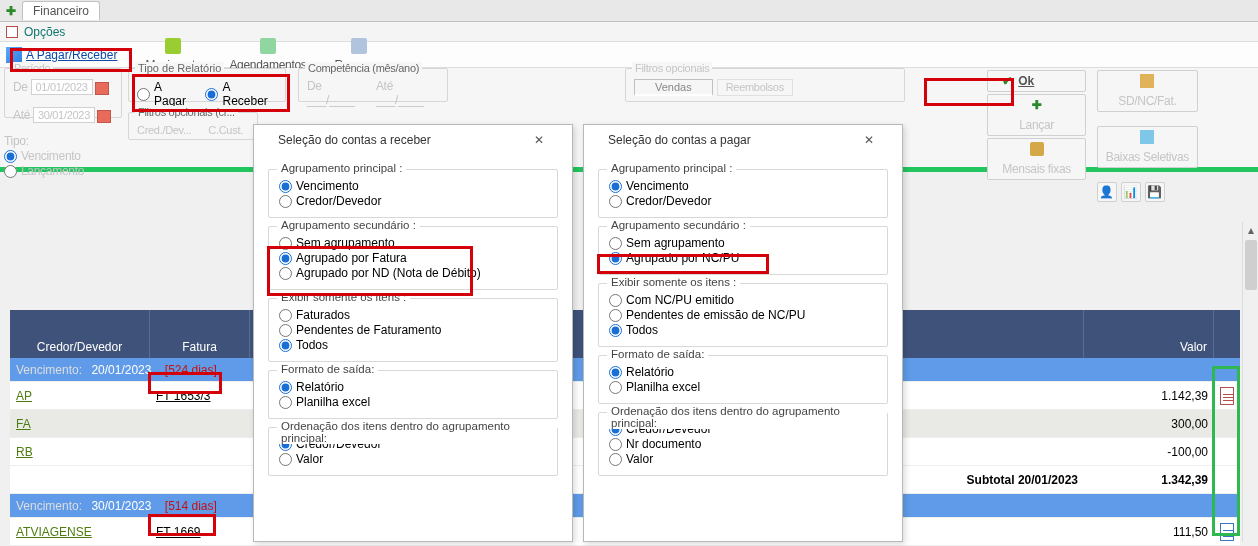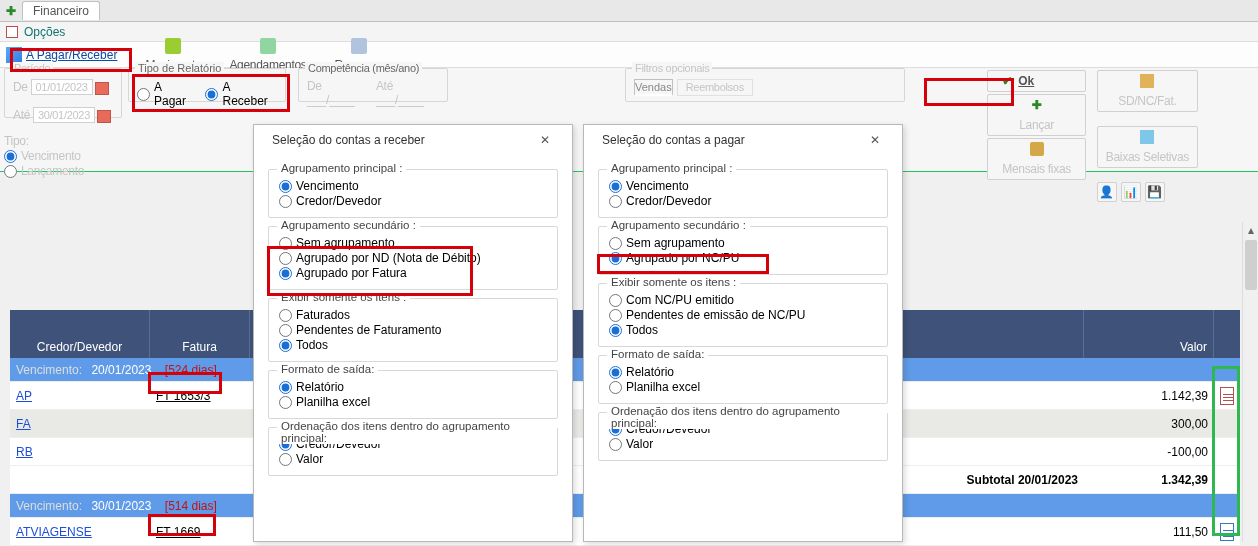--- a/index.html
+++ b/index.html
@@ -15,41 +15,41 @@
   .menu-bar .doc-icon{width:12px;height:12px;background:#fff;border:1px solid #b84d4d;display:inline-block;}
 
   .toolbar { display:flex;align-items:center;height:26px;background:#fdfdfd;border-bottom:1px solid #ddd;padding-left:6px;gap:28px;}
   .toolbar .tb-item{display:flex;align-items:center;gap:4px;color:#555;}
   .tb-icon{width:16px;height:16px;display:inline-block;}
   .tb-icon.wand{background:linear-gradient(135deg,#5aa9ff,#2f7fe0);}
   .tb-icon.movim{background:#9acd32;border-radius:2px;}
   .tb-icon.agen{background:#8fd6a0;border-radius:2px;}
   .tb-icon.resu{background:#b0c4de;border-radius:2px;}
 
-  .filter-zone { height:104px;background:#f6f6f6;border-bottom:1px solid #22c55e;position:relative;padding:4px 6px;}
+  .filter-zone { height:104px;background:#f6f6f6;border-bottom:5px solid #22c55e;position:relative;padding:4px 6px;}
   .fz-group { position:absolute; }
   .grp-title{position:absolute;top:-7px;left:6px;background:#f6f6f6;padding:0 3px;color:#666;font-size:11px;}
   .grp-border{border:1px solid #d6d6d6;border-radius:2px;position:relative;padding:10px 8px 6px;}
 
   .radio-row{display:flex;align-items:center;gap:4px;margin:1px 0;}
   .radio-row input[type=radio]{accent-color:#1a6fd6;width:13px;height:13px;}
 
   .right-buttons{position:absolute;right:78px;top:2px;display:flex;flex-direction:column;gap:2px;}
   .btn{display:flex;align-items:center;gap:6px;background:#f6f6f6;border:1px solid #d0d0d0;padding:3px 14px;border-radius:2px;color:#555;}
   .btn .chk{color:#2a8a2a;font-weight:bold;}
   .btn .plus{color:#2a8a2a;font-weight:bold;}
   .btn .msg{width:14px;height:14px;background:#d4a847;border-radius:2px;}
 
   .right-buttons2{position:absolute;right:4px;top:2px;display:flex;flex-direction:column;gap:14px;}
   .small-ico-row{display:flex;gap:4px;}
   .small-ico{width:20px;height:20px;background:#f6f6f6;border:1px solid #d0d0d0;border-radius:2px;display:flex;align-items:center;justify-content:center;}
 
   
   .dialog { position:absolute;background:#fff;border:1px solid #b8b8b8;box-shadow:2px 2px 6px rgba(0,0,0,.15); }
-  .dialog .d-title{display:flex;justify-content:space-between;align-items:center;padding:6px 18px;border-bottom:0;color:#333;font-size:13px;}
+  .dialog .d-title{display:flex;justify-content:space-between;align-items:center;padding:6px 24px;border-bottom:0;color:#333;font-size:13px;}
   .dialog .d-close{width:18px;height:18px;display:flex;align-items:center;justify-content:center;color:#555;cursor:pointer;}
   .dialog .d-body{padding:6px 14px 10px;}
   .d-fieldset{border:1px solid #d8d8d8;border-radius:2px;position:relative;padding:8px 10px 8px;margin:8px 0;}
   .d-fieldset .fs-title{position:absolute;top:-8px;left:8px;background:#fff;padding:0 4px;color:#444;font-size:11.5px;}
 
   
   .grid-wrap{position:absolute;left:10px;bottom:0;width:1230px;}
   .grid-head{display:flex;background:#3f527a;color:#fff;height:48px;}
   .cell-h{display:flex;align-items:flex-end;justify-content:center;padding:4px 6px;border-right:1px solid #5a6d96;}
   .gh-cd{width:140px;}
@@ -57,21 +57,21 @@
   .gh-mid{flex:1;}
   .gh-val{width:130px;justify-content:flex-end;}
   .gh-ico{width:26px;border-right:none;}
 
   .grid-row{display:flex;align-items:center;height:28px;background:#fff;border-bottom:1px solid #eee;}
   .grid-row.group{background:#5f9be8;color:#fff;height:24px;}
   .grid-row.alt{background:#e9e9e6;}
   .grid-row.sub{background:#fff;font-weight:bold;}
   .cell{padding:0 6px;}
   .c-cd{width:140px;color:#0a4aa8;}
-  .c-cd a{color:#1d4ed8;text-decoration:underline;}
+  .c-cd a{color:#4d7c0f;text-decoration:underline;}
   .c-ft{width:100px;text-decoration:underline;}
   .c-mid{flex:1;}
   .c-val{width:130px;text-align:right;}
   .c-ico{width:26px;display:flex;align-items:center;justify-content:center;}
 
   .group .g-label{color:#ddd;margin-right:6px;}
   .group .g-date{color:#fff;}
   .group .g-days{color:#9b1616;margin-left:10px;background:transparent;}
   .grid-row.group .g-days{color:#b30000;}
 
@@ -151,36 +151,43 @@
             <span>A Pagar</span>
           </label>
         <label class="radio-row">
             <input type="radio" name="tr" checked="" style="">
             <span>A Receber</span>
           </label>
       </div>
     </div>
   </div>
 
+  <div class="fz-group blur-text" style="left:128px;top:44px;width:130px;">
+    <div class="grp-border" style="height:28px;">
+      <span class="grp-title">Filtros opcionais (cr...</span>
+      <span style="font-size:11px;">Cred./Dev...</span>
+      <span style="font-size:11px;margin-left:14px;">C.Cust.</span>
+    </div>
+  </div>
 
   <div class="fz-group blur-text" style="left:298px;top:0;width:150px;">
     <div class="grp-border" style="height:34px;">
       <span class="grp-title">Competência (mês/ano)</span>
       <div style="display:flex;gap:8px;font-size:11px;">
         <span>De  ___/____</span>
         <span>Até  ___/____</span>
       </div>
     </div>
   </div>
 
   <div class="fz-group" style="left:625px;top:0;width:280px;">
     <div class="grp-border" style="height:34px;">
       <span class="grp-title blur-text">Filtros opcionais</span>
       <div style="display:flex;gap:4px;">
-        <span style="border:1px solid #c0c0c0;border-bottom:2px solid #fff;padding:1px 0;color:#888;font-size:11px;">Vendas</span>
+        <span style="border:1px solid #c0c0c0;border-bottom:2px solid #fff;padding:1px 20px;color:#888;font-size:11px;">Vendas</span>
         <span class="blur-text" style="border:1px solid #e0e0e0;padding:1px 8px;font-size:11px;">Reembolsos</span>
       </div>
     </div>
   </div>
 
   <div class="right-buttons" style="right:172px;">
     <div class="btn">
         <span class="chk">✔</span>
         <span style="text-decoration:underline;font-weight:bold;">Ok</span>
       </div>
@@ -300,26 +307,26 @@
           <span>Credor/Devedor</span>
         </label>
     </div>
     <div class="d-fieldset">
       <span class="fs-title">Agrupamento secundário :</span>
       <label class="radio-row">
           <input type="radio" name="rs" style="">
           <span>Sem agrupamento</span>
         </label>
       <label class="radio-row">
+          <input type="radio" name="rs" checked="" style="">
+          <span>Agrupado por Fatura</span>
+        </label>
+      <label class="radio-row">
           <input type="radio" name="rs" style="">
           <span>Agrupado por ND (Nota de Débito)</span>
-        </label>
-      <label class="radio-row">
-          <input type="radio" name="rs" checked="" style="">
-          <span>Agrupado por Fatura</span>
         </label>
     </div>
     <div class="d-fieldset">
       <span class="fs-title">Exibir somente os itens :</span>
       <label class="radio-row">
           <input type="radio" name="re" style="">
           <span>Faturados</span>
         </label>
       <label class="radio-row">
           <input type="radio" name="re" style="">
@@ -407,20 +414,24 @@
       <label class="radio-row">
           <input type="radio" name="pf" style="">
           <span>Planilha excel</span>
         </label>
     </div>
     <div class="d-fieldset">
       <span class="fs-title">Ordenação dos itens dentro do agrupamento principal:</span>
       <label class="radio-row">
           <input type="radio" name="po" checked="" style="">
           <span>Credor/Devedor</span>
+        </label>
+      <label class="radio-row">
+          <input type="radio" name="po" style="">
+          <span>Nr documento</span>
         </label>
       <label class="radio-row">
           <input type="radio" name="po" style="">
           <span>Valor</span>
         </label>
     </div>
   </div>
 </div>
 
 <div class="red-rect" style="left:10px;top:48px;width:122px;height:24px;"></div>

